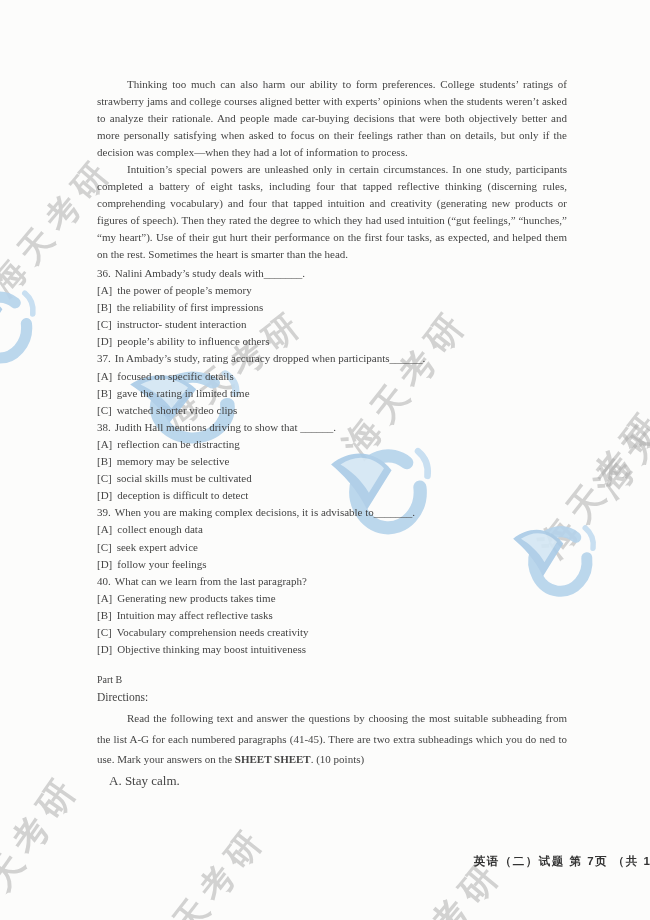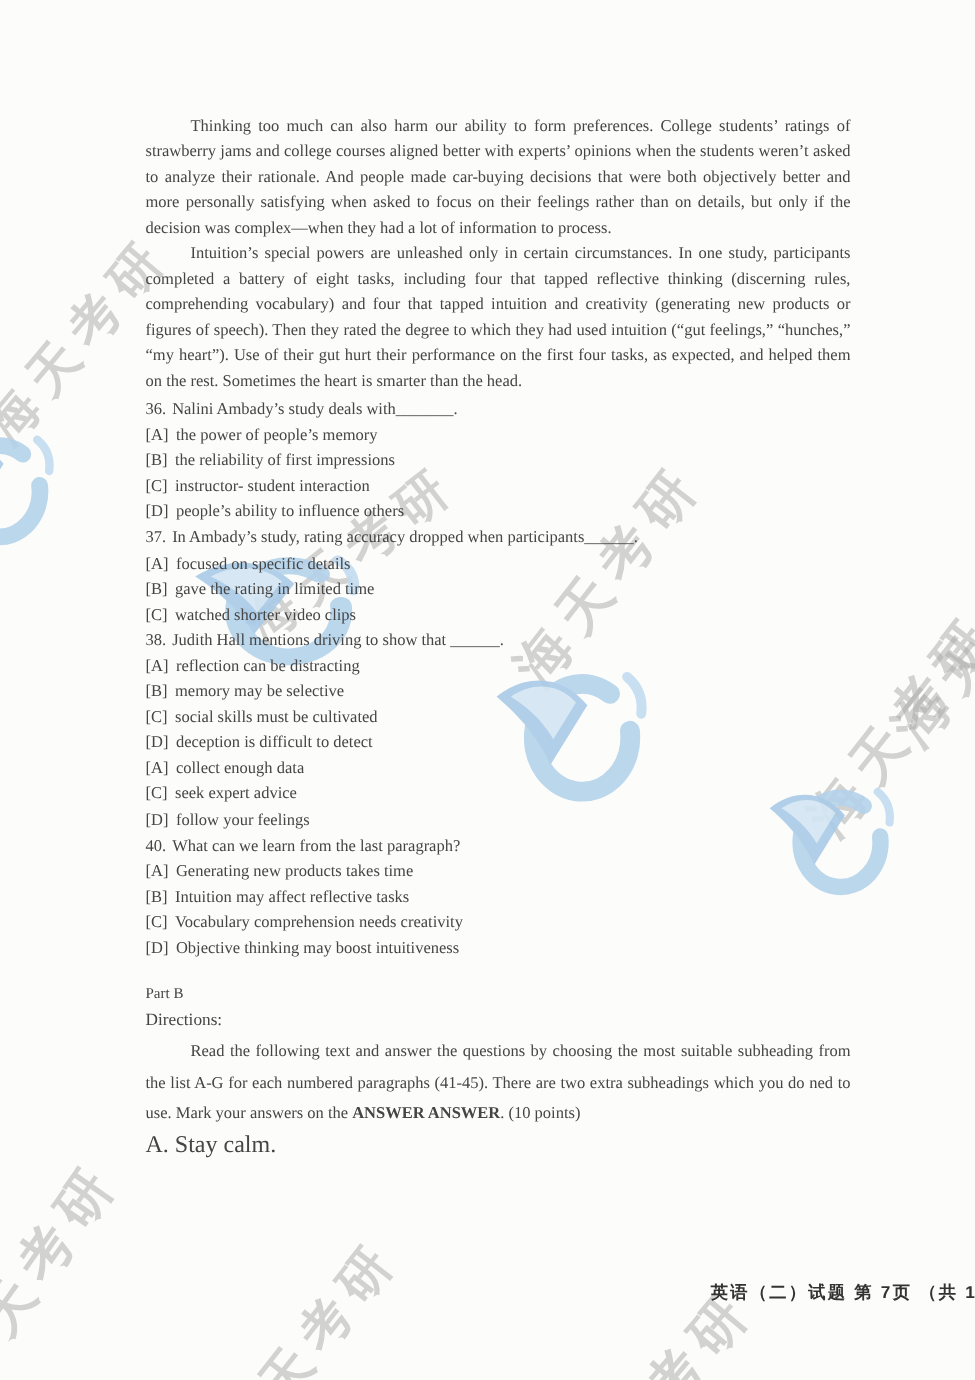--- a/index.html
+++ b/index.html
@@ -28,21 +28,21 @@
   .para{margin:0;text-align:justify;text-indent:30px;line-height:17px;font-size:11px;}
   .qa{margin-top:2px;}
   .qline{font-size:11px;line-height:17.1px;white-space:nowrap;}
   .qnum{margin-right:4px;}
   .olab{margin-right:5px;}
   .partb{margin-top:13px;}
   .pb-title{font-weight:normal;font-size:10px;line-height:17px;}
   .pb-dirlabel{font-weight:normal;font-size:11.5px;line-height:19px;}
   .dir{margin:1px 0 0 0;text-align:justify;text-indent:30px;line-height:20.5px;font-size:11px;}
   .dir b{font-weight:bold;}
-  .item-a{font-size:16px;line-height:20px;margin-top:1px;}
+  .item-a{font-size:13px;line-height:20px;margin-top:1px;margin-left:12px;}
   
   .footer{
     position:absolute;left:0;top:854px;width:100%;text-align:right;z-index:1;
     font-family:"Liberation Sans",sans-serif;
     font-size:11.5px;font-weight:bold;color:#333;letter-spacing:1.5px;padding-left:40px;
   }
 </style>
 </head>
 <body>
 
@@ -102,34 +102,35 @@
       <div class="qline"><span class="olab">[A]</span><span>focused on specific details</span></div>
       <div class="qline"><span class="olab">[B]</span><span>gave the rating in limited time</span></div>
       <div class="qline"><span class="olab">[C]</span><span>watched shorter video clips</span></div>
 
       <div class="qline"><span class="qnum">38.</span><span>Judith Hall mentions driving to show that ______.</span></div>
       <div class="qline"><span class="olab">[A]</span><span>reflection can be distracting</span></div>
       <div class="qline"><span class="olab">[B]</span><span>memory may be selective</span></div>
       <div class="qline"><span class="olab">[C]</span><span>social skills must be cultivated</span></div>
       <div class="qline"><span class="olab">[D]</span><span>deception is difficult to detect</span></div>
 
+      <div class="qline"><span class="qnum">39.</span><span>When you are making complex decisions, it is advisable to_______.</span></div>
       <div class="qline"><span class="olab">[A]</span><span>collect enough data</span></div>
       <div class="qline"><span class="olab">[C]</span><span>seek expert advice</span></div>
       <div class="qline"><span class="olab">[D]</span><span>follow your feelings</span></div>
 
       <div class="qline"><span class="qnum">40.</span><span>What can we learn from the last paragraph?</span></div>
       <div class="qline"><span class="olab">[A]</span><span>Generating new products takes time</span></div>
       <div class="qline"><span class="olab">[B]</span><span>Intuition may affect reflective tasks</span></div>
       <div class="qline"><span class="olab">[C]</span><span>Vocabulary comprehension needs creativity</span></div>
       <div class="qline"><span class="olab">[D]</span><span>Objective thinking may boost intuitiveness</span></div>
     </div>
 
     <div class="partb">
       <div class="pb-title">Part B</div>
       <div class="pb-dirlabel">Directions:</div>
-      <p class="dir"><span>Read the following text and answer the questions by choosing the most suitable subheading from the list A-G for each numbered paragraphs (41-45). There are two extra subheadings which you do ned to use. Mark your answers on the </span><b>ANSWER ANSWER</b><span>. (10 points)</span></p>
+      <p class="dir"><span>Read the following text and answer the questions by choosing the most suitable subheading from the list A-G for each numbered paragraphs (41-45). There are two extra subheadings which you do ned to use. Mark your answers on the </span><b>SHEET SHEET</b><span>. (10 points)</span></p>
       <div class="item-a">A. Stay calm.</div>
     </div>
   </div>
 
   <div class="footer">英语（二）试题  第 7页 （共 10 页）</div>
 
 </div>
 
 </body></html>

